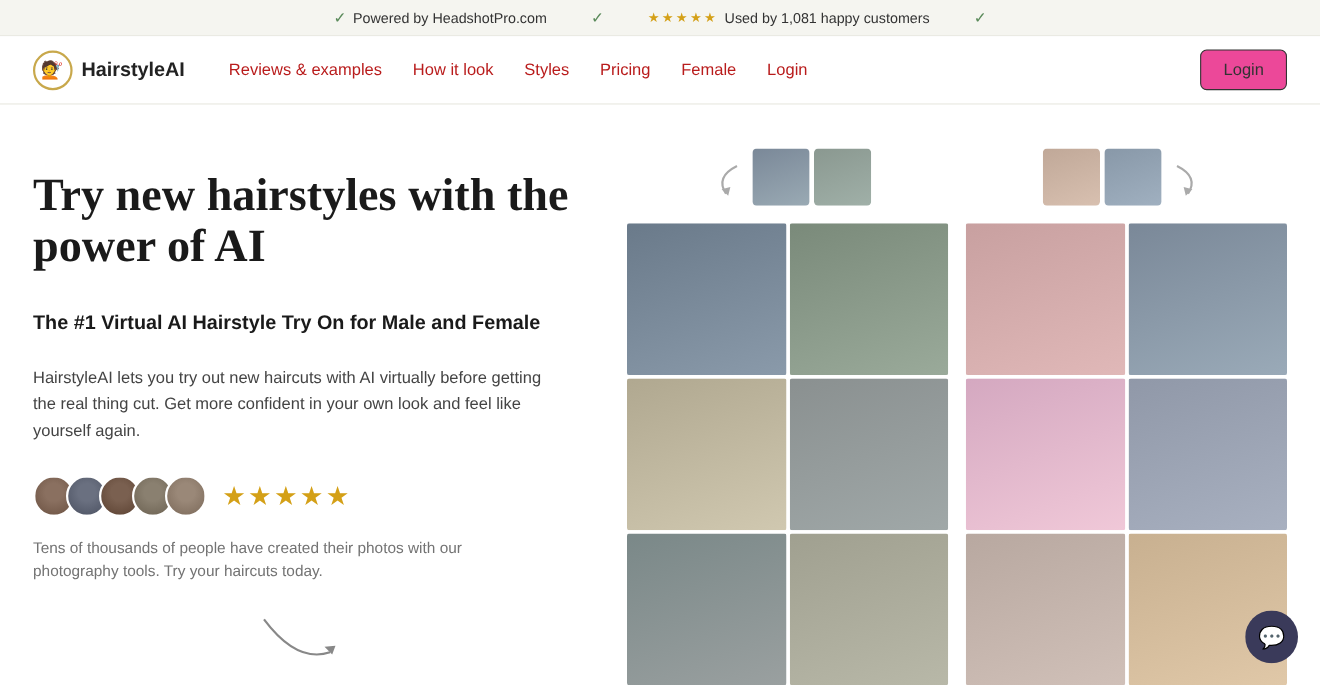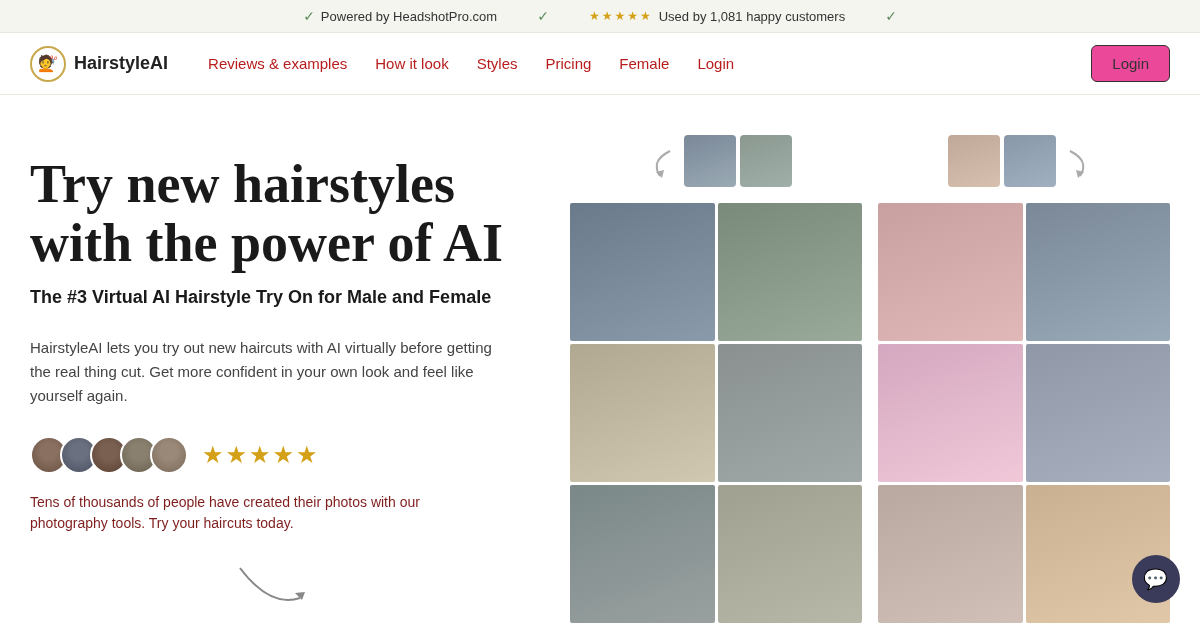--- a/index.html
+++ b/index.html
@@ -108,25 +108,25 @@
       min-height: 510px;
       position: relative;
       overflow: hidden;
     }
     .hero-left {
       flex: 0 0 540px;
       padding-right: 30px;
       padding-top: 20px;
     }
     .hero-title {
-      font-size: 54px;
+      font-size: 42px;
       font-weight: 700;
       line-height: 1.1;
       color: #1a1a1a;
-      margin-bottom: 13px;
+      margin-bottom: 36px;
       font-family: Georgia, serif;
     }
     .hero-subtitle {
       font-size: 18px;
       font-weight: 700;
       color: #1a1a1a;
       margin-bottom: 16px;
     }
     .hero-desc {
       font-size: 15px;
@@ -155,21 +155,21 @@
       background: #ccc;
     }
     .avatar:first-child { margin-left: 0; }
     .star-rating {
       font-size: 24px;
       color: #d4a017;
       letter-spacing: 2px;
     }
     .social-text {
       font-size: 14px;
-      color: #7f1d1d;
+      color: #737373;
       max-width: 420px;
       line-height: 1.5;
       margin-bottom: 30px;
     }
 
     
     .hero-right {
       flex: 1;
       position: relative;
       display: flex;
@@ -294,21 +294,21 @@
   </div>
   <div class="nav-actions">
     <button class="btn-login">Login</button>
   </div>
 </nav>
 
 <section class="hero">
 
   <div class="hero-left">
     <h1 class="hero-title">Try new hairstyles with the power of AI</h1>
-    <p class="hero-subtitle">The #3 Virtual AI Hairstyle Try On for Male and Female</p>
+    <p class="hero-subtitle">The #1 Virtual AI Hairstyle Try On for Male and Female</p>
     <p class="hero-desc">HairstyleAI lets you try out new haircuts with AI virtually before getting the real thing cut. Get more confident in your own look and feel like yourself again.</p>
 
     <div class="social-proof">
       <div class="avatars">
         <div class="avatar av1"></div>
         <div class="avatar av2"></div>
         <div class="avatar av3"></div>
         <div class="avatar av4"></div>
         <div class="avatar av5"></div>
       </div>

